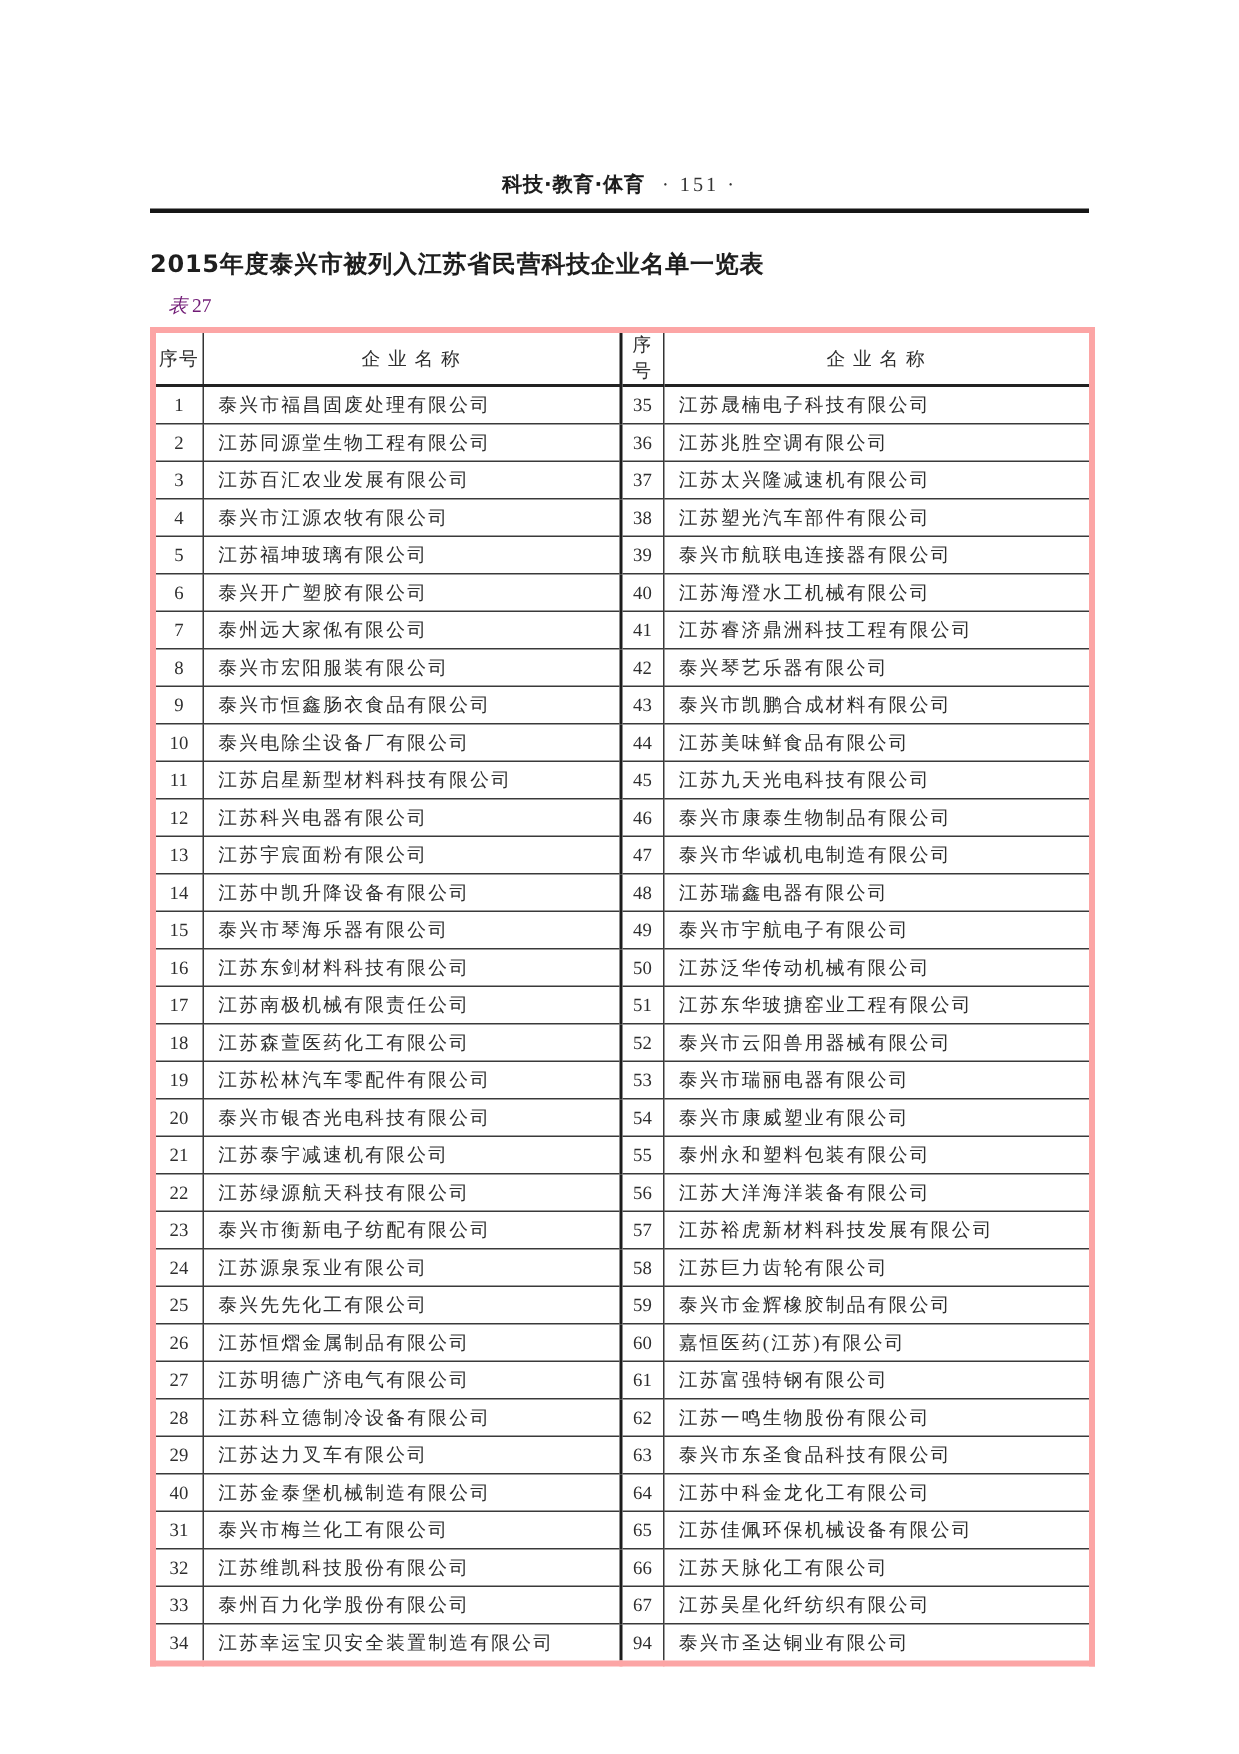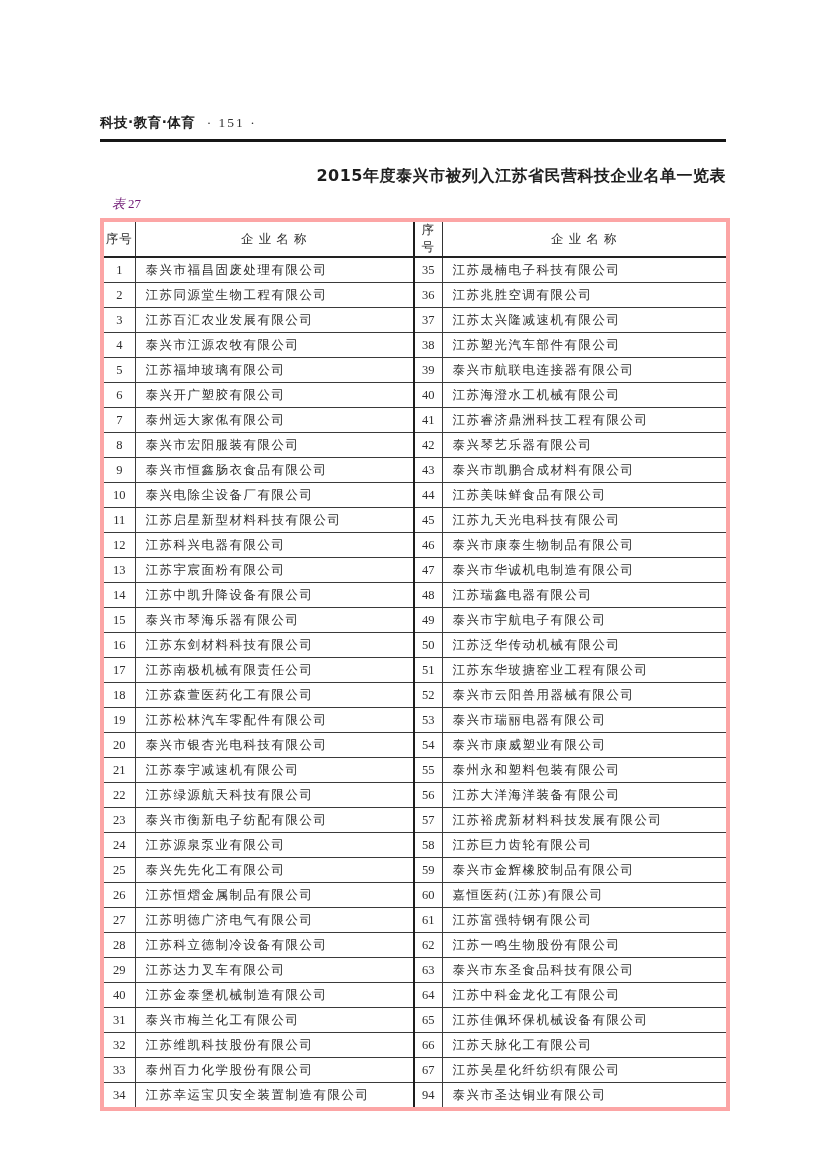--- a/index.html
+++ b/index.html
@@ -1,34 +1,34 @@
 <!DOCTYPE html>
 <html><head>
 <meta charset="utf-8">
 <style>
   html,body{margin:0;padding:0;background:#ffffff;}
   .page{
     position:relative;width:826px;height:1169px;background:#ffffff;overflow:hidden;
     font-family:"Liberation Serif", serif;color:#2b2b2b;
   }
   .page-header{
-    position:absolute;left:100px;top:114px;width:626px;text-align:left;
+    position:absolute;left:100px;top:114px;width:626px;text-align:center;
     font-size:13.5px;white-space:nowrap;
   }
   .page-header .section{
     font-family:"DejaVu Sans", sans-serif;font-weight:700;color:#1d1d1d;letter-spacing:0.5px;
   }
   .page-header .pgno{
     font-family:"Liberation Serif", serif;color:#333;margin-left:8px;letter-spacing:2px;
   }
   .rule{
     position:absolute;left:100px;top:139px;width:626px;height:3px;background:#161616;
   }
   .doc-title{
-    position:absolute;left:100px;top:166px;width:626px;text-align:right;
+    position:absolute;left:100px;top:166px;width:626px;text-align:left;
     font-family:"DejaVu Sans", sans-serif;font-weight:700;font-size:16px;
     color:#1e1e1e;letter-spacing:0.5px;
   }
   .table-label{
     position:absolute;left:112px;top:195px;font-size:13px;color:#701a75;
   }
   .table-label .lbl{font-style:italic;margin-right:3px;}
   table.companies{
     position:absolute;left:100px;top:218px;width:626px;
     border-collapse:collapse;table-layout:fixed;

